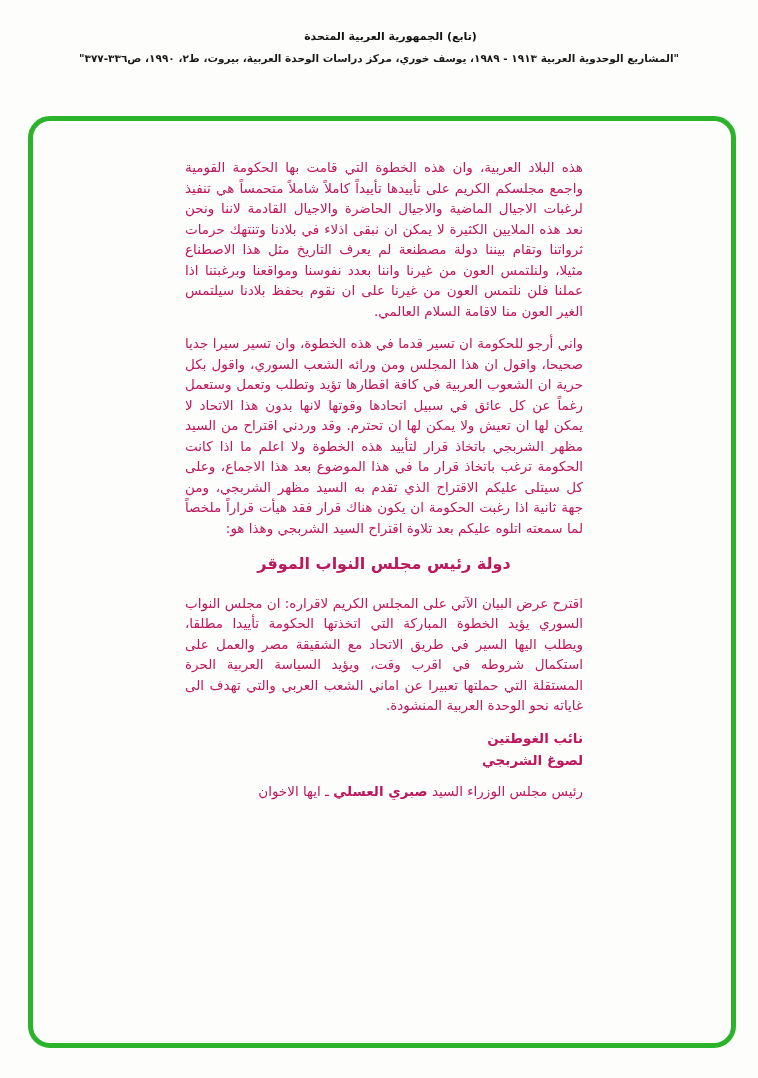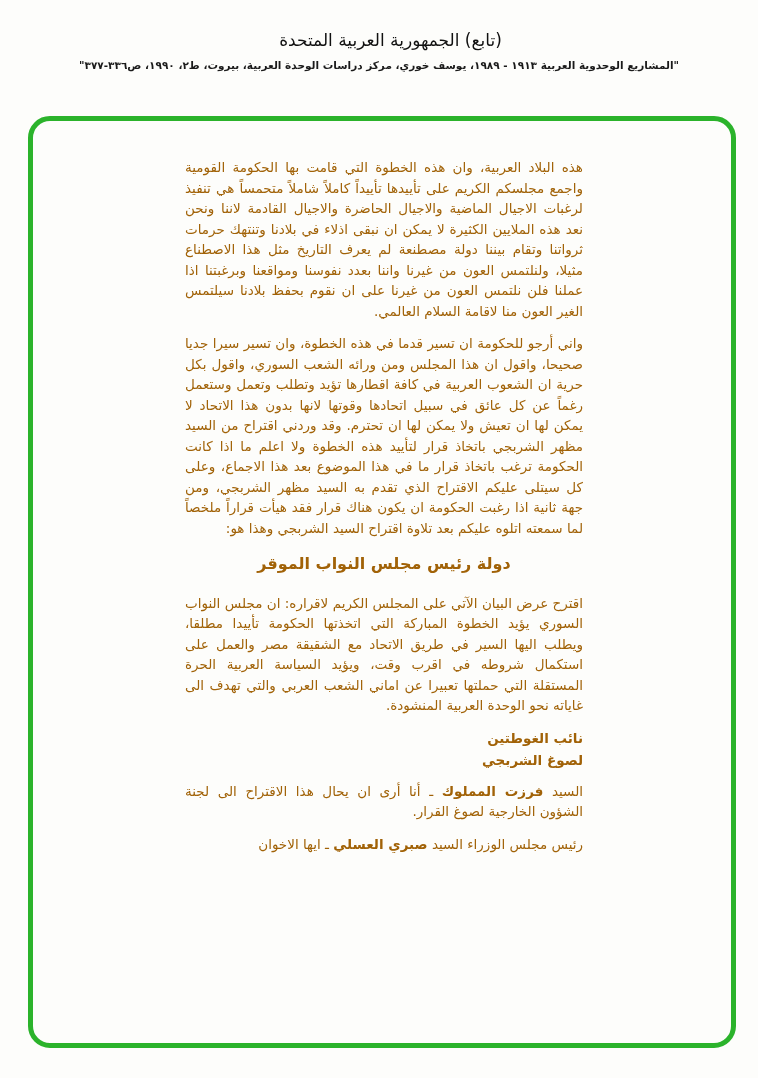--- a/index.html
+++ b/index.html
@@ -12,22 +12,22 @@
     color: #111;
     position: relative;
     overflow: hidden;
   }
   .page-header {
     padding-top: 30px;
     text-align: center;
     direction: rtl;
   }
   .header-title {
-    font-size: 17px;
-    font-weight: normal;
+    font-size: 11px;
+    font-weight: bold;
     letter-spacing: 0.2px;
     margin-left: 23px;
   }
   .citation {
     margin-top: 9px;
     font-size: 10.5px;
     font-weight: bold;
     color: #1a1a1a;
   }
   .green-frame {
@@ -42,21 +42,21 @@
   }
   .text-column {
     position: absolute;
     top: 36px;
     right: 148px;
     width: 398px;
     direction: rtl;
     text-align: justify;
     font-size: 13.5px;
     line-height: 20.5px;
-    color: #a16207;
+    color: #be185d;
   }
   .text-column p {
     margin: 0 0 12px 0;
   }
   .address-heading {
     text-align: center;
     font-weight: bold;
     font-size: 16px;
     margin: 16px 0 18px 0 !important;
   }
@@ -89,18 +89,17 @@
 </div>
 
 <div class="green-frame">
   <div class="text-column">
     <p>هذه البلاد العربية، وان هذه الخطوة التي قامت بها الحكومة القومية واجمع مجلسكم الكريم على تأييدها تأييداً كاملاً شاملاً متحمساً هي تنفيذ لرغبات الاجيال الماضية والاجيال الحاضرة والاجيال القادمة لاننا ونحن نعد هذه الملايين الكثيرة لا يمكن ان نبقى اذلاء في بلادنا وتنتهك حرمات ثرواتنا وتقام بيننا دولة مصطنعة لم يعرف التاريخ مثل هذا الاصطناع مثيلا، ولنلتمس العون من غيرنا واننا بعدد نفوسنا ومواقعنا وبرغبتنا اذا عملنا فلن نلتمس العون من غيرنا على ان نقوم بحفظ بلادنا سيلتمس الغير العون منا لاقامة السلام العالمي.</p>
     <p>واني أرجو للحكومة ان تسير قدما في هذه الخطوة، وان تسير سيرا جديا صحيحا، واقول ان هذا المجلس ومن ورائه الشعب السوري، واقول بكل حرية ان الشعوب العربية في كافة اقطارها تؤيد وتطلب وتعمل وستعمل رغماً عن كل عائق في سبيل اتحادها وقوتها لانها بدون هذا الاتحاد لا يمكن لها ان تعيش ولا يمكن لها ان تحترم. وقد وردني اقتراح من السيد مظهر الشربجي باتخاذ قرار لتأييد هذه الخطوة ولا اعلم ما اذا كانت الحكومة ترغب باتخاذ قرار ما في هذا الموضوع بعد هذا الاجماع، وعلى كل سيتلى عليكم الاقتراح الذي تقدم به السيد مظهر الشربجي، ومن جهة ثانية اذا رغبت الحكومة ان يكون هناك قرار فقد هيأت قراراً ملخصاً لما سمعته اتلوه عليكم بعد تلاوة اقتراح السيد الشربجي وهذا هو:</p>
     <p class="address-heading">دولة رئيس مجلس النواب الموقر</p>
     <p>اقترح عرض البيان الآتي على المجلس الكريم لاقراره: ان مجلس النواب السوري يؤيد الخطوة المباركة التي اتخذتها الحكومة تأييدا مطلقا، ويطلب اليها السير في طريق الاتحاد مع الشقيقة مصر والعمل على استكمال شروطه في اقرب وقت، ويؤيد السياسة العربية الحرة المستقلة التي حملتها تعبيرا عن اماني الشعب العربي والتي تهدف الى غاياته نحو الوحدة العربية المنشودة.</p>
     <p class="signature">نائب الغوطتين</p>
     <p class="signature last">لصوغ الشربجي</p>
-    <p><span>السيد </span><span class="speaker-name">فرزت المملوك</span><span> ـ أنا أرى ان يحال هذا الاقتراح الى لجنة الشؤون الخارجية لصوغ القرار.</span></p>
     <p><span>رئيس مجلس الوزراء السيد </span><span class="speaker-name">صبري العسلي</span><span> ـ ايها الاخوان</span></p>
   </div>
 </div>
 
 <div class="page-number">٣١</div>
 
 </body></html>

